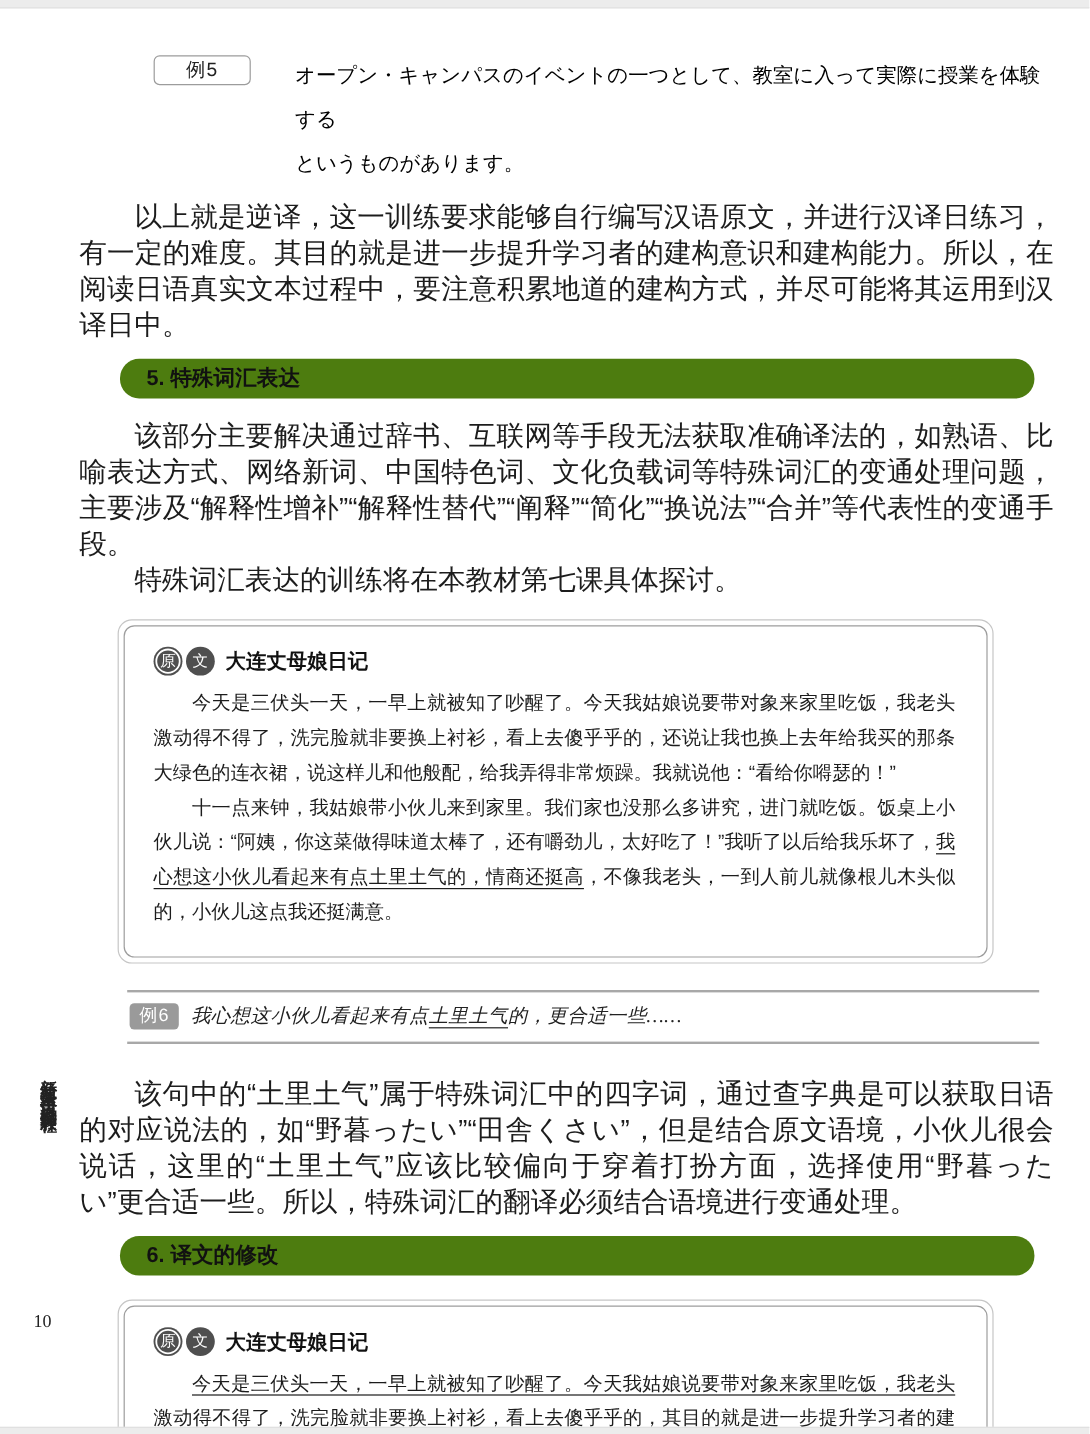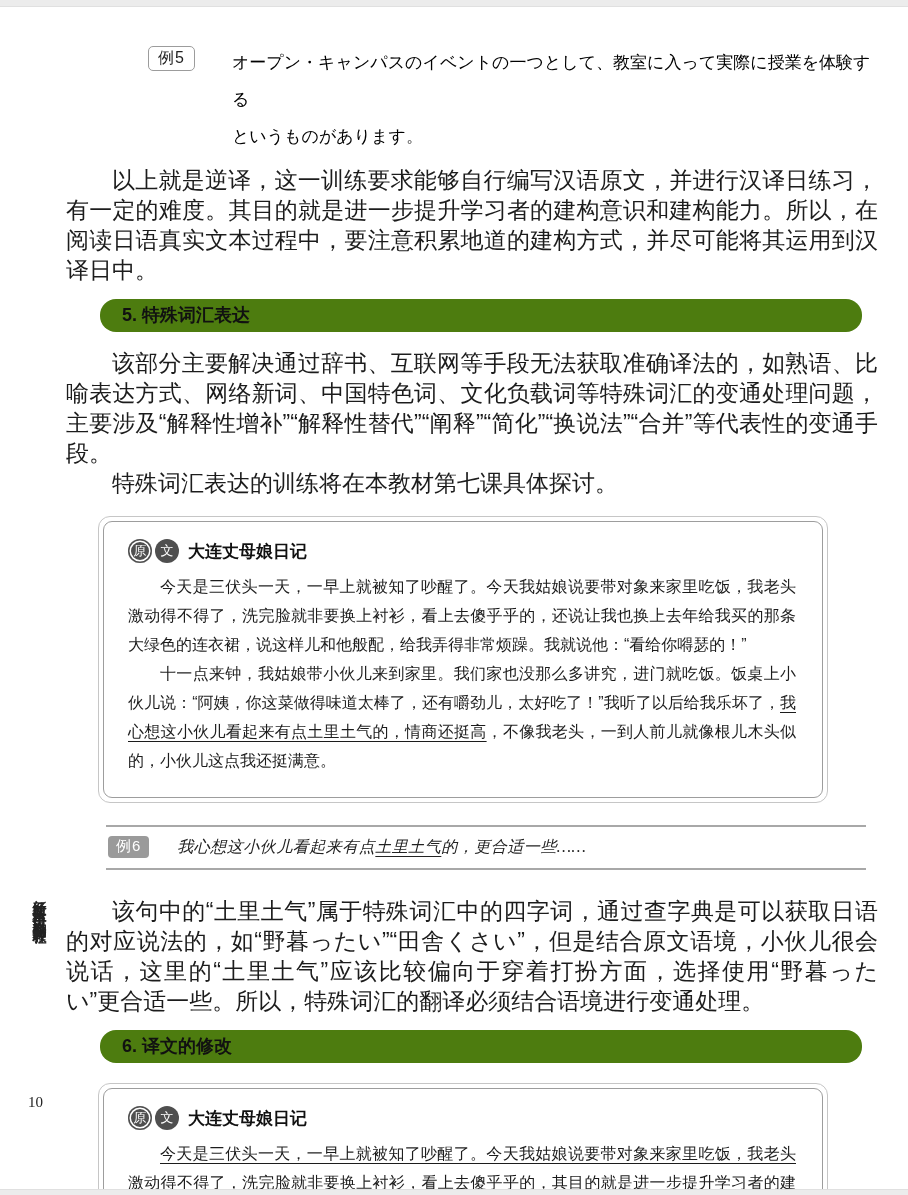--- a/index.html
+++ b/index.html
@@ -22,24 +22,23 @@
     font-size: 23px; line-height: 30px;
     text-align: justify; text-indent: 2em;
     color: #1c1c1c;
   }
 
   
   .example5 { display: flex; align-items: flex-start; margin-left: 62px; margin-bottom: 10px; }
   .example5-badge {
     flex: none;
     border: 1.5px solid #9c9c9c; border-radius: 5px;
-    padding: 1px 9px; font-size: 16px; color: #222;
+    padding: 1px 26px; font-size: 16px; color: #222;
     margin-top: 2px; margin-right: 12px; background: #fff;
     letter-spacing: 1px;
-    margin-left: 20px;
   }
   .example5-text { font-size: 17px; line-height: 37px; color: #000000; margin-left: 25px; }
 
   
   .section-bar {
     margin: 14px 16px 16px 34px;
     background: #4d7c0f; border-radius: 16px;
     padding: 4px 12px 5px 22px;
     font-size: 18px; font-weight: bold; color: #111;
   }
@@ -69,21 +68,21 @@
     font-size: 16px; line-height: 29px;
     text-align: justify; text-indent: 2em; color: #1c1c1c;
   }
   .ul { text-decoration: underline; text-underline-offset: 4px; }
 
   
   .example6 {
     margin: 22px 12px 0 40px;
     border-top: 2px solid #a8a8a8; border-bottom: 2px solid #a8a8a8;
     padding: 9px 0 10px 2px;
-    display: flex; align-items: center; gap: 18px;
+    display: flex; align-items: center;
   }
   .example6-badge {
     flex: none;
     background: #9a9a9a; color: #fff;
     border-radius: 4px; padding: 1px 8px 2px;
     font-size: 15px; margin-right: 10px; letter-spacing: 1px;
   }
   .example6-text {
     font-family: "Liberation Serif", serif; font-style: italic;
     font-size: 16px; color: #222; letter-spacing: 0.5px;

